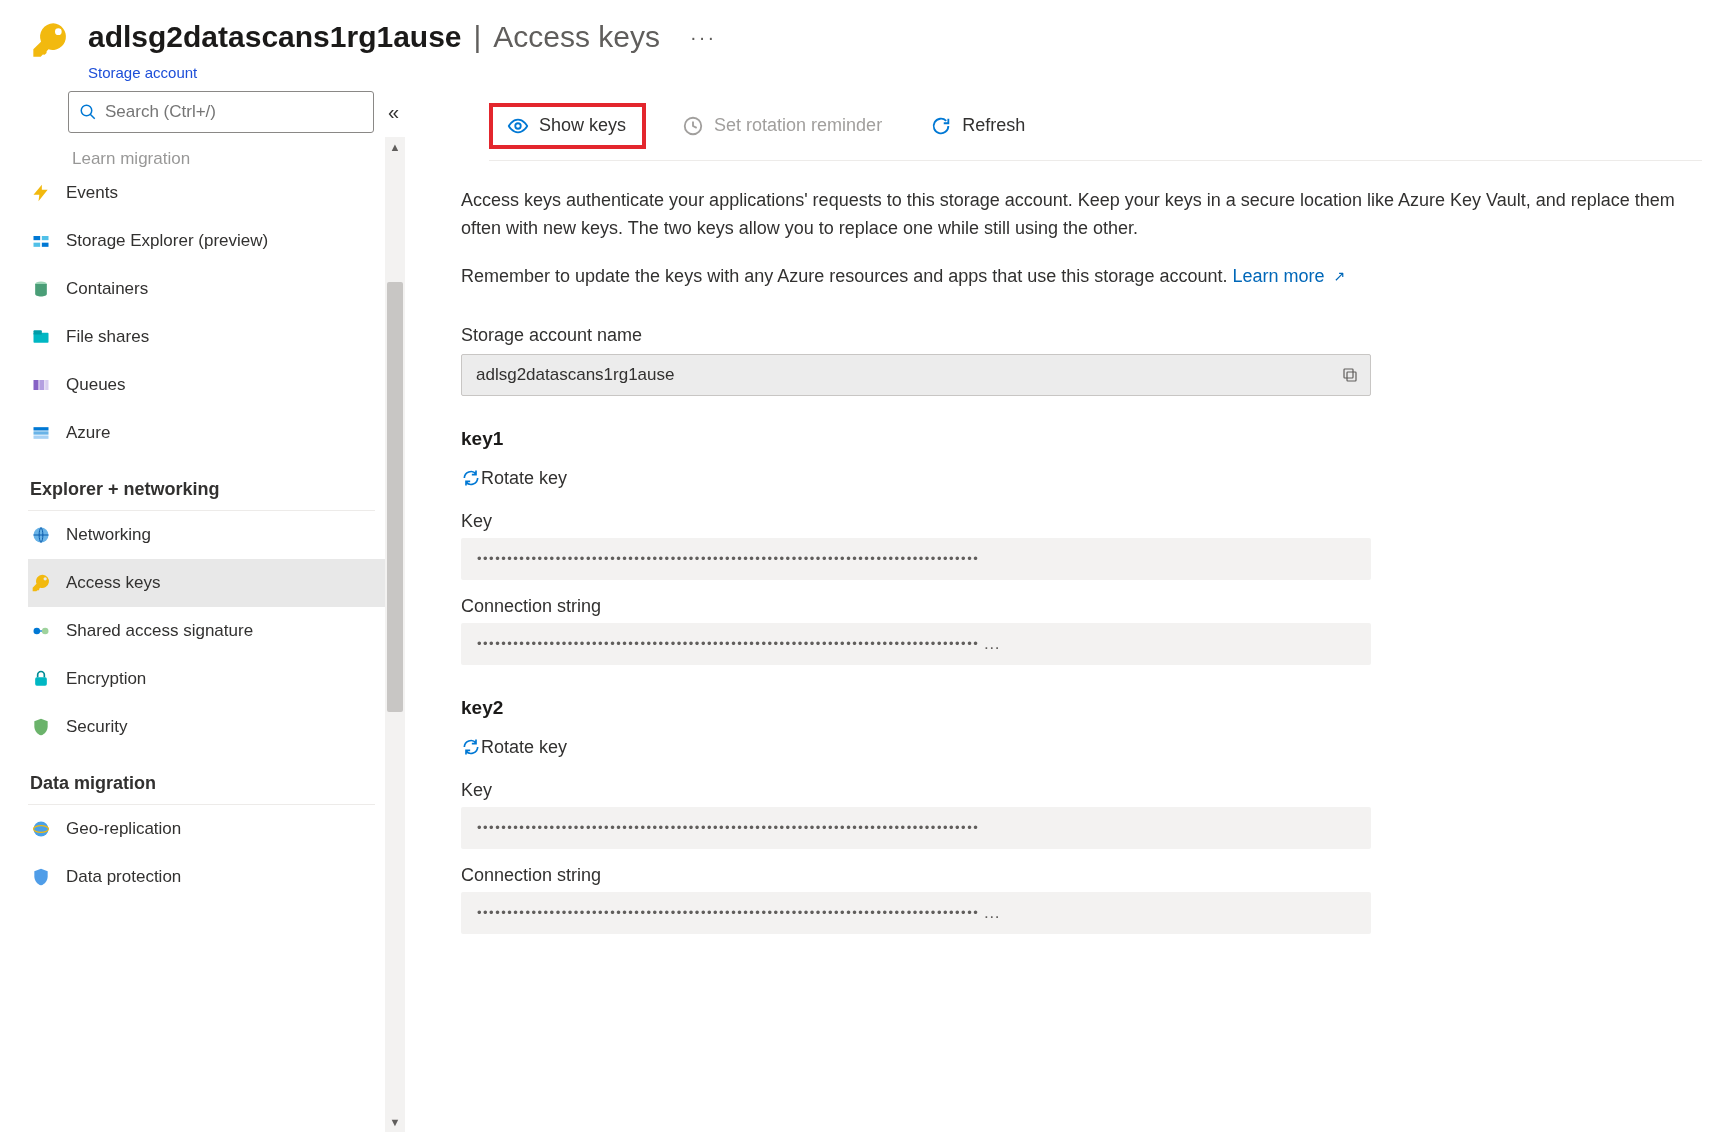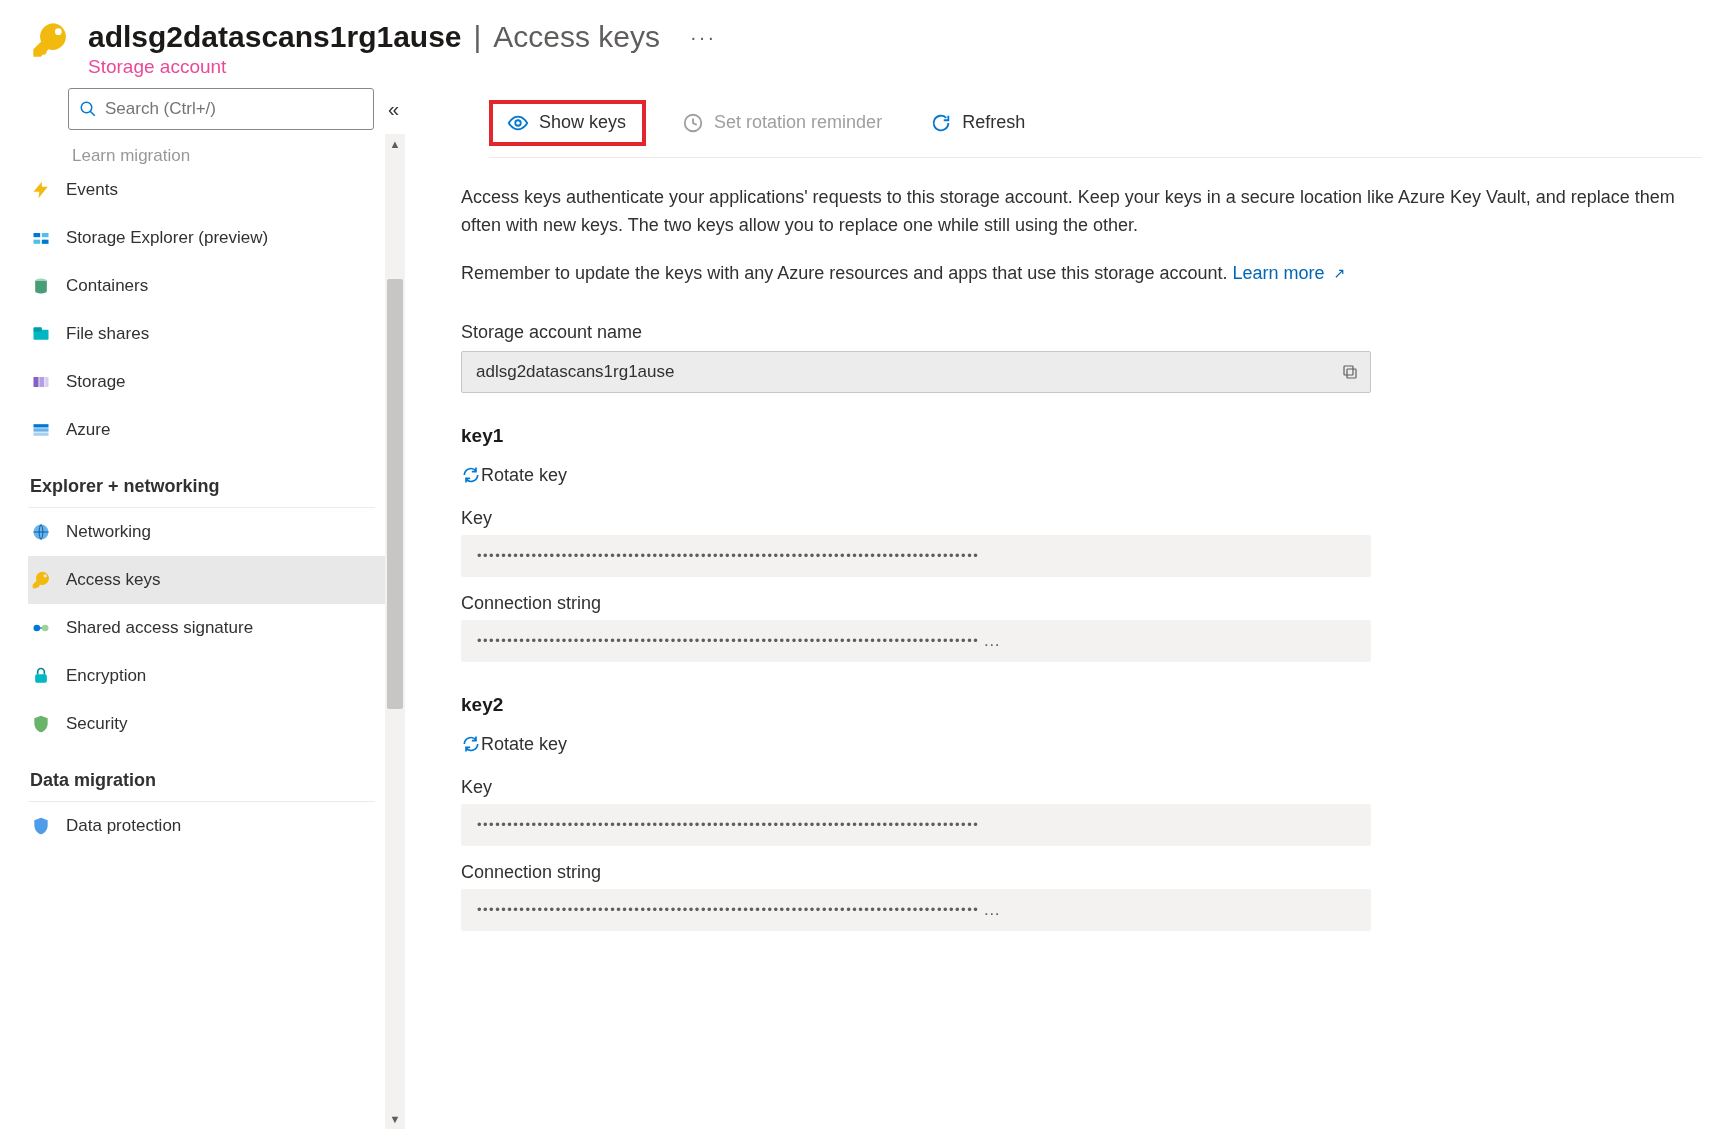--- a/index.html
+++ b/index.html
@@ -20,21 +20,21 @@
     padding: 20px 0 10px 30px;
     gap: 18px;
   }
   .header-icon svg { width: 40px; height: 40px; }
   .header-titles { display:flex; flex-direction:column; }
   .title-row { display:flex; align-items:center; gap:10px; }
   .title-main { font-size: 30px; font-weight: 600; color:#1b1a19; }
   .title-sep  { font-size: 30px; font-weight: 400; color:#605e5c; margin:0 2px;}
   .title-sub  { font-size: 30px; font-weight: 400; color:#605e5c; }
   .title-more { font-size: 20px; color:#605e5c; margin-left:20px; letter-spacing:2px; cursor:pointer;}
-  .subtitle   { font-size: 19px; color:#ec4899; margin-top:2px;}
+  .subtitle   { font-size: 15px; color:#1d4ed8; margin-top:10px;}
 
   
   .body-row { display:flex; height:calc(100% - 95px); }
 
   
   .sidebar { width: 405px; flex:none; display:flex; flex-direction:column; padding-left:28px; }
   .search-row { display:flex; align-items:center; gap:8px; margin-bottom:4px;padding-left:40px;}
   .search-box { display:flex; align-items:center; border:1px solid #8a8886; border-radius:3px; height:42px; width:363px; padding:0 10px; gap:8px;}
   .search-box input { border:none; outline:none; font-size:17px; flex:1; color:#605e5c; background:transparent;}
   .collapse-btn { font-size:20px; color:#323130; cursor:pointer; padding:0 6px;}
@@ -157,21 +157,21 @@
           <span>File shares</span>
         </div>
         <div class="nav-item">
           <span class="ico">
               <svg width="20" height="20" viewBox="0 0 24 24">
                 <rect x="3" y="6" width="6" height="12" fill="#8661c5"></rect>
                 <rect x="10" y="6" width="6" height="12" fill="#b4a0e0"></rect>
                 <rect x="17" y="6" width="4" height="12" fill="#d9cff0"></rect>
               </svg>
             </span>
-          <span>Storage</span>
+          <span>Queues</span>
         </div>
         <div class="nav-item">
           <span class="ico">
               <svg width="20" height="20" viewBox="0 0 24 24">
                 <rect x="3" y="5" width="18" height="4" fill="#0078d4"></rect>
                 <rect x="3" y="10" width="18" height="4" fill="#69b3e7"></rect>
                 <rect x="3" y="15" width="18" height="4" fill="#a6d1f5"></rect>
               </svg>
             </span>
           <span>Azure</span>
@@ -217,20 +217,29 @@
         <div class="nav-item">
           <span class="ico">
               <svg width="20" height="20" viewBox="0 0 24 24">
                 <path fill="#6bb36b" d="M12 2 4 5v6c0 5 3.4 9.7 8 11 4.6-1.3 8-6 8-11V5z"></path>
               </svg>
             </span>
           <span>Security</span>
         </div>
 
         <div class="section-header">Data migration</div>
+        <div class="nav-item">
+          <span class="ico">
+              <svg width="20" height="20" viewBox="0 0 24 24">
+                <circle cx="12" cy="12" r="9" fill="#4aa0e6"></circle>
+                <ellipse cx="12" cy="12" rx="9" ry="4" fill="none" stroke="#f2b90f" stroke-width="1.5"></ellipse>
+              </svg>
+            </span>
+          <span>Geo-replication</span>
+        </div>
         <div class="nav-item">
           <span class="ico">
               <svg width="20" height="20" viewBox="0 0 24 24">
                 <path fill="#4f9de8" d="M12 2 4 5v6c0 5 3.4 9.7 8 11 4.6-1.3 8-6 8-11V5z"></path>
               </svg>
             </span>
           <span>Data protection</span>
         </div>
       </div>
 

